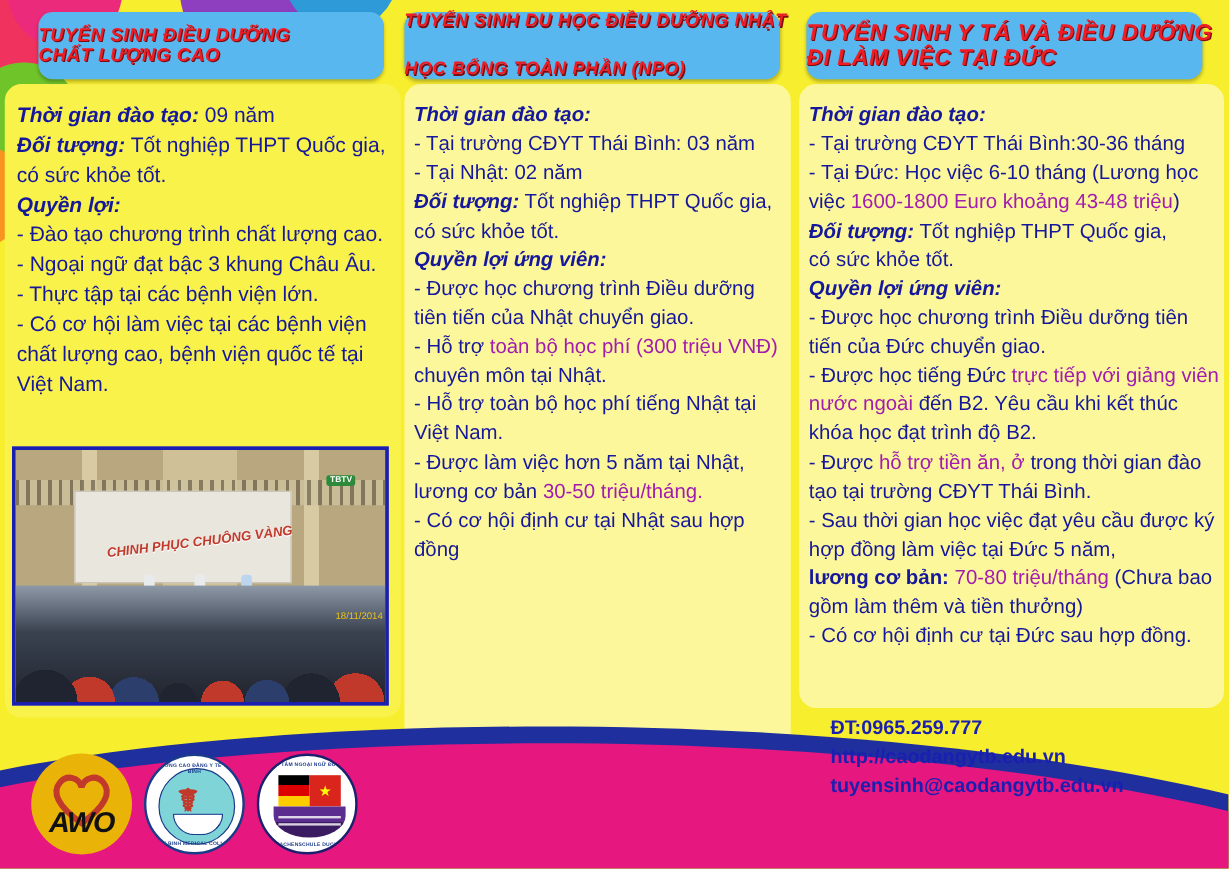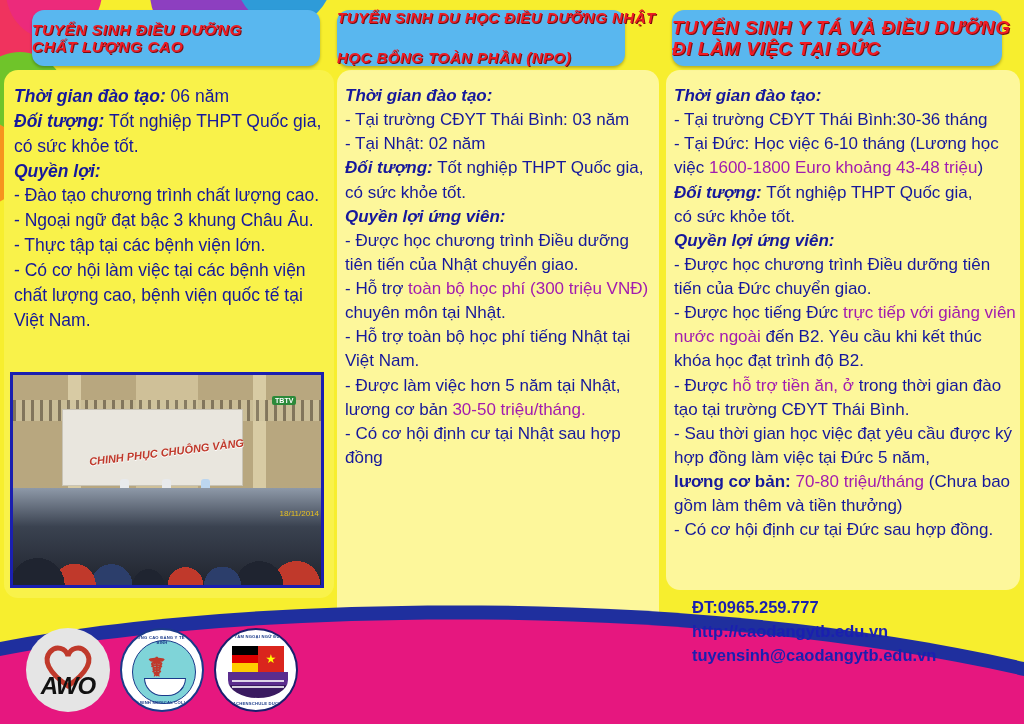--- a/index.html
+++ b/index.html
@@ -36,21 +36,21 @@
     text-align:center;
     color:#ee1c25;
     font-weight:bold;
     font-style:italic;
     letter-spacing:.5px;
     line-height:1.12;
     text-shadow:1px 1px 0 #7a0d10;
   }
   .hdr .l{display:block;white-space:nowrap;}
   #hdr1{left:32px;top:10px;width:288px;height:56px;font-size:15.5px;}
-  #hdr2{left:337px;top:10px;width:288px;height:56px;font-size:15px;gap:23px;}
+  #hdr2{left:337px;top:10px;width:313px;height:56px;font-size:15px;gap:23px;}
   #hdr3{left:672px;top:10px;width:330px;height:56px;font-size:19px;}
 
   
   .panel{
     position:absolute;
     border-radius:14px;
     color:#16189c;
   }
   #panel1{left:4px;top:70px;width:330px;height:528px;background:#f9f24a;}
   #panel2{left:337px;top:70px;width:322px;height:560px;background:#fdf79b;}
@@ -136,21 +136,21 @@
   #contact{
     position:absolute;left:692px;top:596px;width:330px;
     color:#1a1fb0;font-weight:bold;font-size:16.5px;line-height:1.45;
   }
 
   
   #wave{position:absolute;left:0;bottom:0;width:1024px;height:140px;}
 
   
   .logo{position:absolute;border-radius:50%;overflow:hidden;}
-  #logo1{left:26px;top:628px;width:84px;height:84px;background:#e5e5e5;}
+  #logo1{left:26px;top:628px;width:84px;height:84px;background:#eab308;}
   #logo1 .heart{
     position:absolute;left:14px;top:14px;width:56px;height:48px;
   }
   #logo1 .awo{
     position:absolute;left:0;top:44px;width:84px;text-align:center;
     font-weight:bold;font-style:italic;font-size:24px;color:#111;
     letter-spacing:-1px;
   }
   #logo2{left:120px;top:628px;width:84px;height:84px;background:#fff;border:2px solid #1a3a8a;box-sizing:border-box;}
   #logo2 .globe{
@@ -209,21 +209,21 @@
   <div class="hdr" id="hdr2">
     <span class="l">TUYỂN SINH DU HỌC ĐIỀU DƯỠNG NHẬT</span>
     <span class="l">HỌC BỔNG TOÀN PHẦN (NPO)</span>
   </div>
   <div class="hdr" id="hdr3">
     <span class="l">TUYỂN SINH Y TÁ VÀ ĐIỀU DƯỠNG</span>
     <span class="l">ĐI LÀM VIỆC TẠI ĐỨC</span>
   </div>
 
   <div class="txt" id="txt1">
-      <div class="ln"><span class="hd">Thời gian đào tạo:</span><span> 06 năm</span></div>
+      <div class="ln"><span class="hd">Thời gian đào tạo:</span><span> 09 năm</span></div>
       <div class="ln"><span class="hd">Đối tượng:</span><span> Tốt nghiệp THPT Quốc gia,</span></div>
       <div class="ln"><span>có sức khỏe tốt.</span></div>
       <div class="ln"><span class="hd">Quyền lợi:</span></div>
       <div class="ln"><span>- Đào tạo chương trình chất lượng cao.</span></div>
       <div class="ln"><span>- Ngoại ngữ đạt bậc 3 khung Châu Âu.</span></div>
       <div class="ln"><span>- Thực tập tại các bệnh viện lớn.</span></div>
       <div class="ln"><span>- Có cơ hội làm việc tại các bệnh viện chất lượng cao, bệnh viện quốc tế tại Việt Nam.</span></div>
     </div>
   <div class="txt" id="txt2">
       <div class="ln"><span class="hd">Thời gian đào tạo:</span></div>

